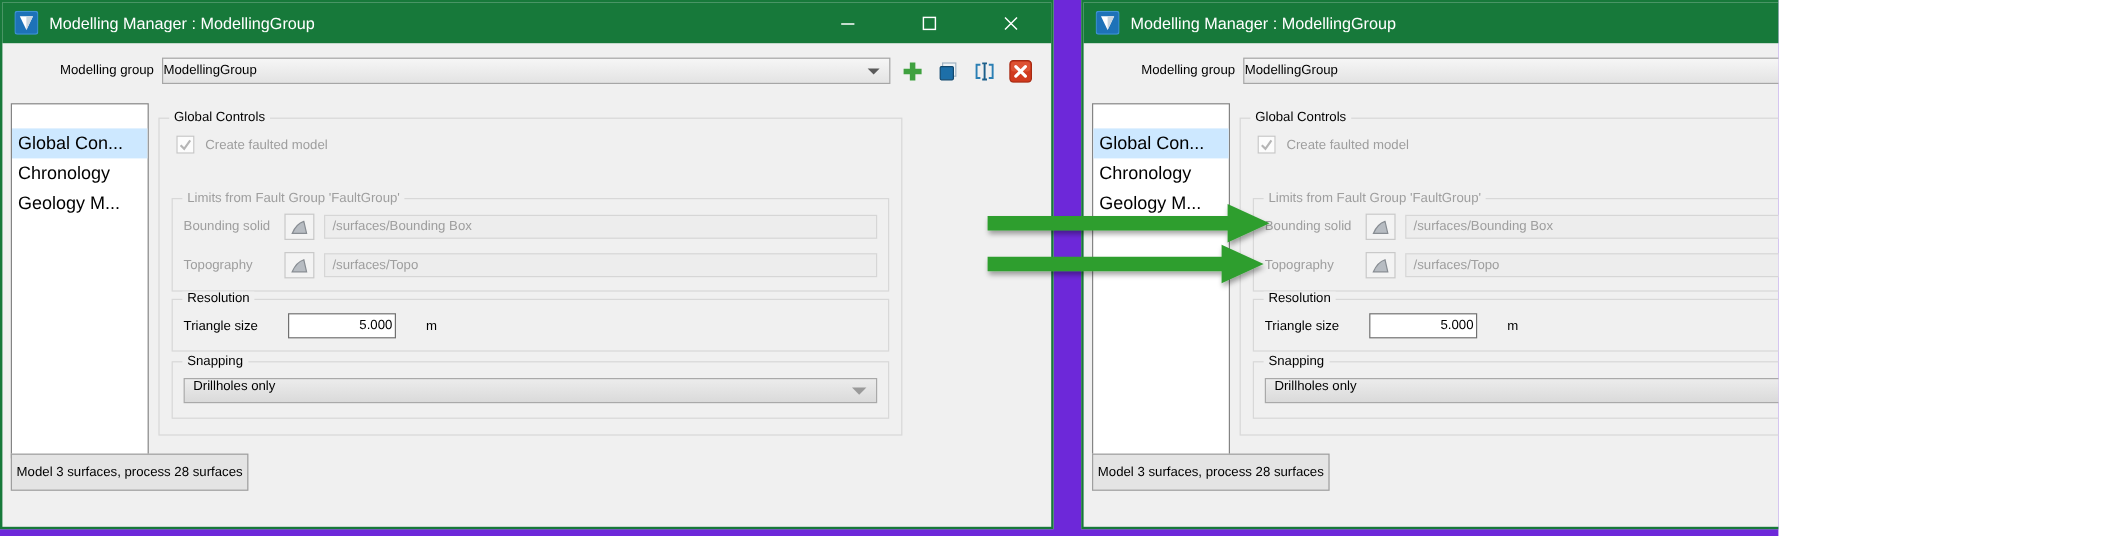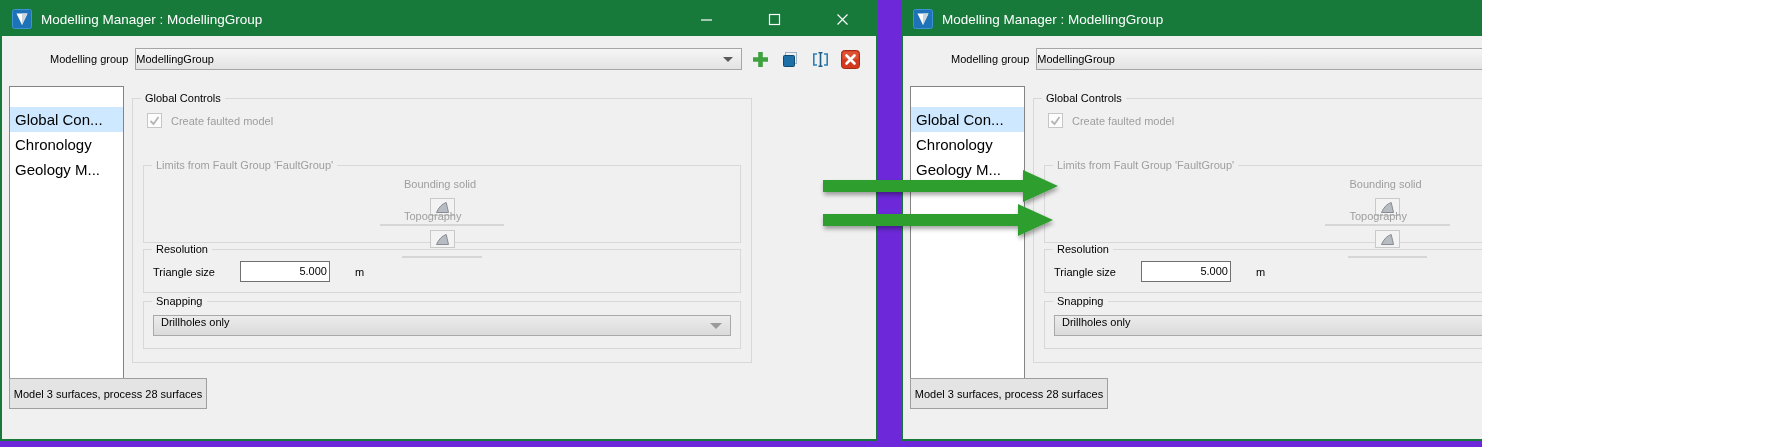--- a/index.html
+++ b/index.html
@@ -52,21 +52,21 @@
   .win-left  .gb-global { width: 620px; }
   .win-right .gb-global { right: 26px; }
 
   .check-row { position: absolute; left: 14px; top: 14px; display: flex;
                align-items: center; gap: 9px; font-size: 11px; color: #9e9e9e; }
   .checkbox { width: 15px; height: 15px; background: #fcfcfc; border: 1px solid #c6c6c6;
               display: flex; align-items: center; justify-content: center; }
 
   .gb-limits { left: 10px; right: 10px; top: 66px; height: 78px; }
   .field-row { position: absolute; left: 9px; right: 9px; height: 22px; display: flex;
-               align-items: center; gap: 8px; flex-direction: column; }
+               align-items: center; gap: 8px; }
   .row-1 { top: 12px; } .row-2 { top: 44px; }
   .field-label { width: 76px; font-size: 11px; color: #9e9e9e; white-space: nowrap; }
   .solid-btn { width: 25px; height: 22px; border: 1px solid #c9c9c9; background: #f3f3f3;
                display: flex; align-items: center; justify-content: center; padding: 0; }
   .field { flex: 1; height: 20px; background: #ededed; border: 1px solid #d6d6d6;
            color: #9e9e9e; font-size: 11px; display: flex; align-items: center;
            padding-left: 6px; white-space: nowrap; overflow: hidden; }
 
   .gb-resolution { left: 10px; right: 10px; top: 150px; height: 44px; }
   .res-row { position: absolute; left: 9px; top: 11px; display: flex; align-items: center;

